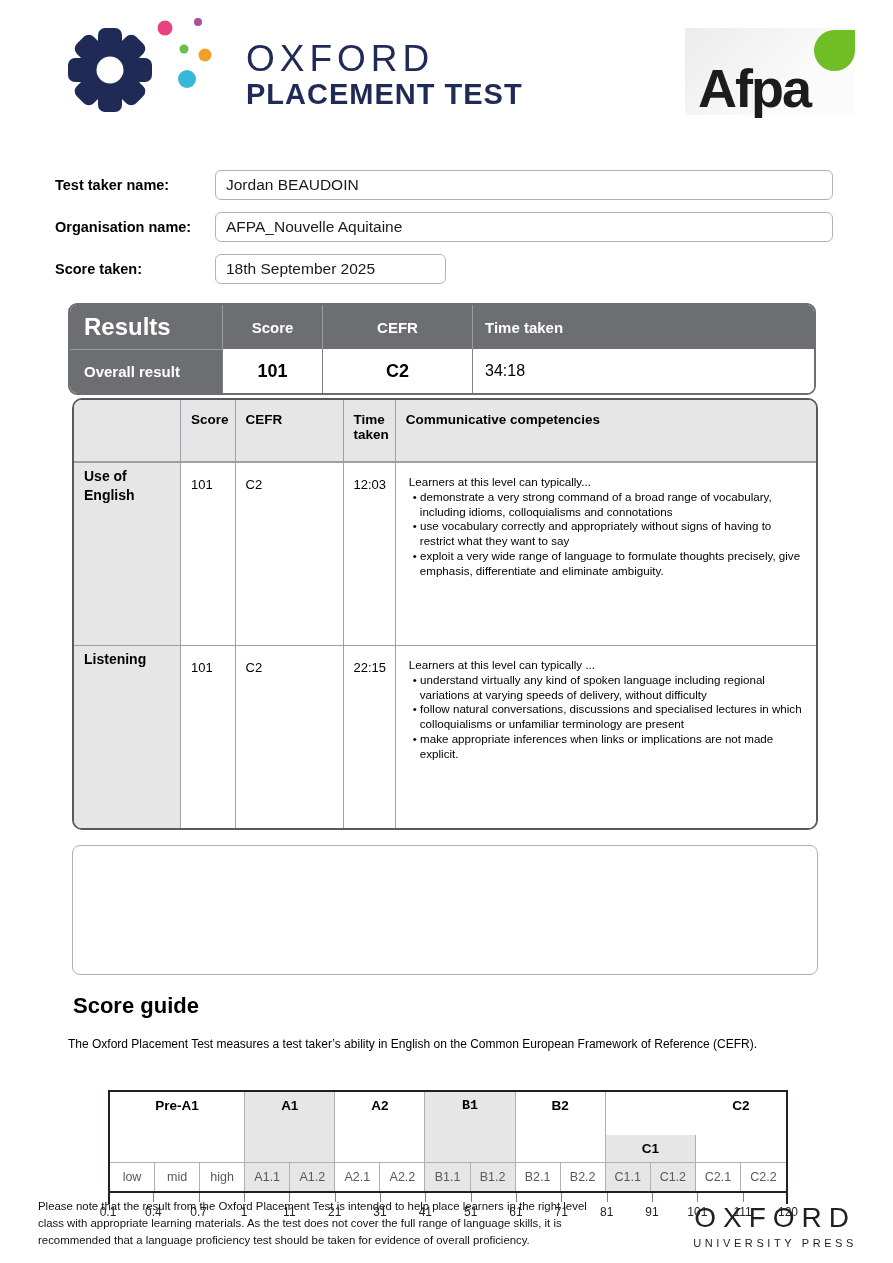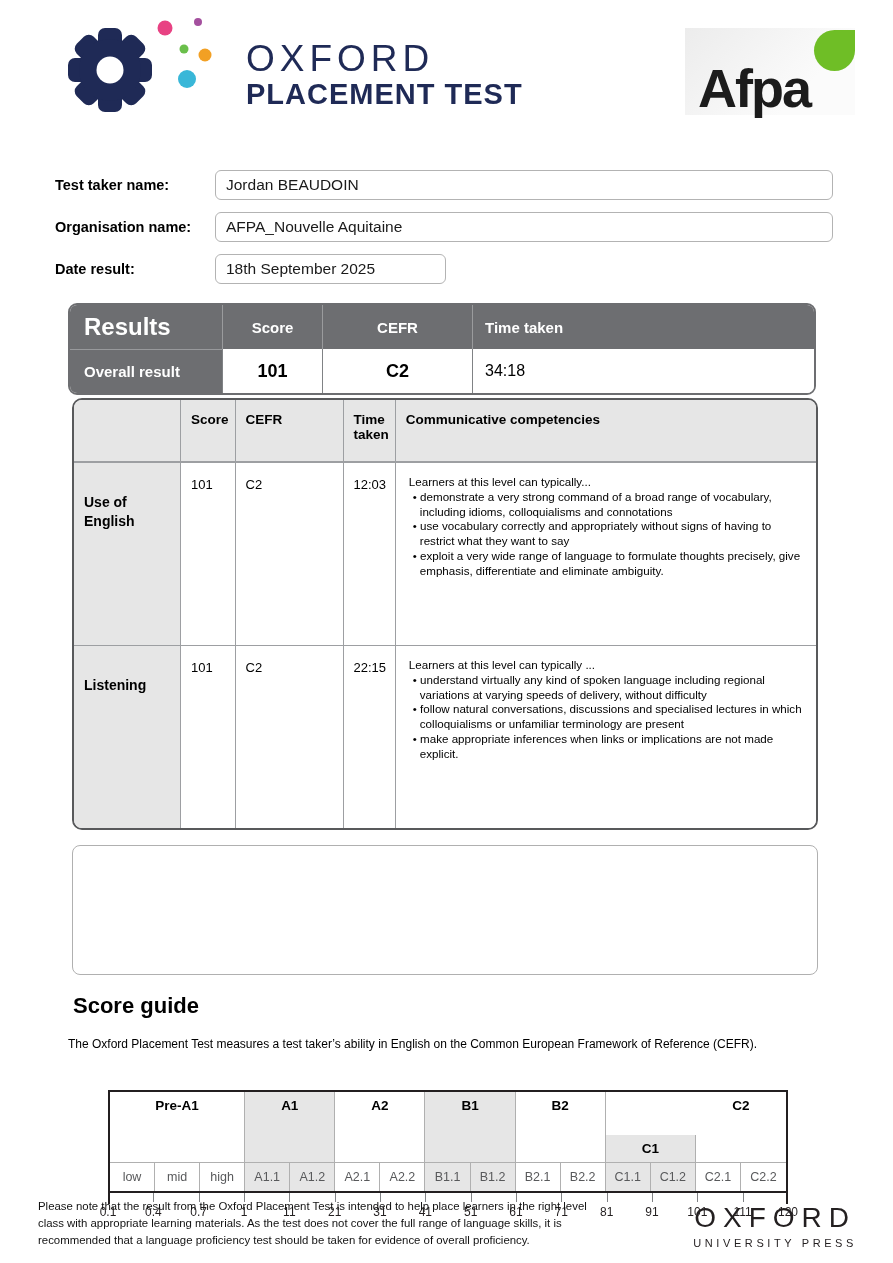--- a/index.html
+++ b/index.html
@@ -45,21 +45,21 @@
   .details { position:absolute; left:72px; top:398px; width:746px; background:#fff;
              border:2px solid #58595b; border-radius:10px; overflow:hidden; }
   .details table { width:100%; border-collapse:separate; border-spacing:0; }
   .details th { background:#e6e6e6; font-weight:700; font-size:13.5px; text-align:left;
                 vertical-align:top; padding:12px 6px 10px 10px; height:62px;
                 border-bottom:1px solid #9d9fa2; }
   .details th + th { border-left:1px solid #9d9fa2; }
   .details td { vertical-align:top; height:183px; background:#fff; }
   .details td + td { border-left:1px solid #9d9fa2; }
   .details tr.sep td { border-top:1px solid #9d9fa2; }
-  td.skill { background:#e6e6e6; font-weight:700; font-size:14px; padding:30px 10px; line-height:1.35; }
+  td.skill { background:#e6e6e6; font-weight:700; font-size:14px; padding:4px 10px; line-height:1.35; }
   td.num { font-size:13px; padding:14px 6px 0 10px; }
   .comp { font-size:11.6px; line-height:1.28; padding:12px 14px 0 13px; }
   .comp ul { list-style:none; margin:0; }
   .comp li { padding-left:11px; text-indent:-7px; }
 
   
   .empty-box { position:absolute; left:72px; top:845px; width:746px; height:130px;
                border:1px solid #b0b0b0; border-radius:8px; }
 
   
@@ -126,21 +126,21 @@
   <div class="form">
     <div class="form-row">
       <div class="form-label">Test taker name:</div>
       <input class="form-input w-full" readonly="" value="Jordan BEAUDOIN" style="">
     </div>
     <div class="form-row">
       <div class="form-label">Organisation name:</div>
       <input class="form-input w-full" readonly="" value="AFPA_Nouvelle Aquitaine" style="">
     </div>
     <div class="form-row">
-      <div class="form-label">Date result:</div>
+      <div class="form-label">Score taken:</div>
       <input class="form-input w-short" readonly="" value="18th September 2025" style="">
     </div>
   </div>
 
   <div class="results">
     <table>
       <colgroup>
           <col style="width:152px">
           <col style="width:100px">
           <col style="width:150px">
@@ -215,21 +215,21 @@
   <div class="empty-box"></div>
 
   <div class="sg-title">Score guide</div>
   <div class="sg-para">The Oxford Placement Test measures a test taker’s ability in English on the Common European Framework of Reference (CEFR).</div>
 
   <div class="scale">
     <div class="scale-grid" id="scale-grid">
         <div class="sg-group" style="grid-column: span 3;">Pre-A1</div>
         <div class="sg-group shaded" style="grid-column: span 2;">A1</div>
         <div class="sg-group" style="grid-column: span 2;">A2</div>
-        <div class="sg-group shaded" style="grid-column: span 2;">B1</div>
+        <div class="sg-group shaded" style="grid-column: span 2; font-family: Liberation Mono, monospace;">B1</div>
         <div class="sg-group" style="grid-column: span 2; text-align: center;">B2</div>
         <div class="sg-group shaded" style="grid-column: span 2; margin-top: 43px;">C1</div>
         <div class="sg-group no-r" style="grid-column: span 2;">C2</div>
         <div class="sg-sub">low</div>
         <div class="sg-sub">mid</div>
         <div class="sg-sub">high</div>
         <div class="sg-sub shaded">A1.1</div>
         <div class="sg-sub shaded">A1.2</div>
         <div class="sg-sub">A2.1</div>
         <div class="sg-sub">A2.2</div>

